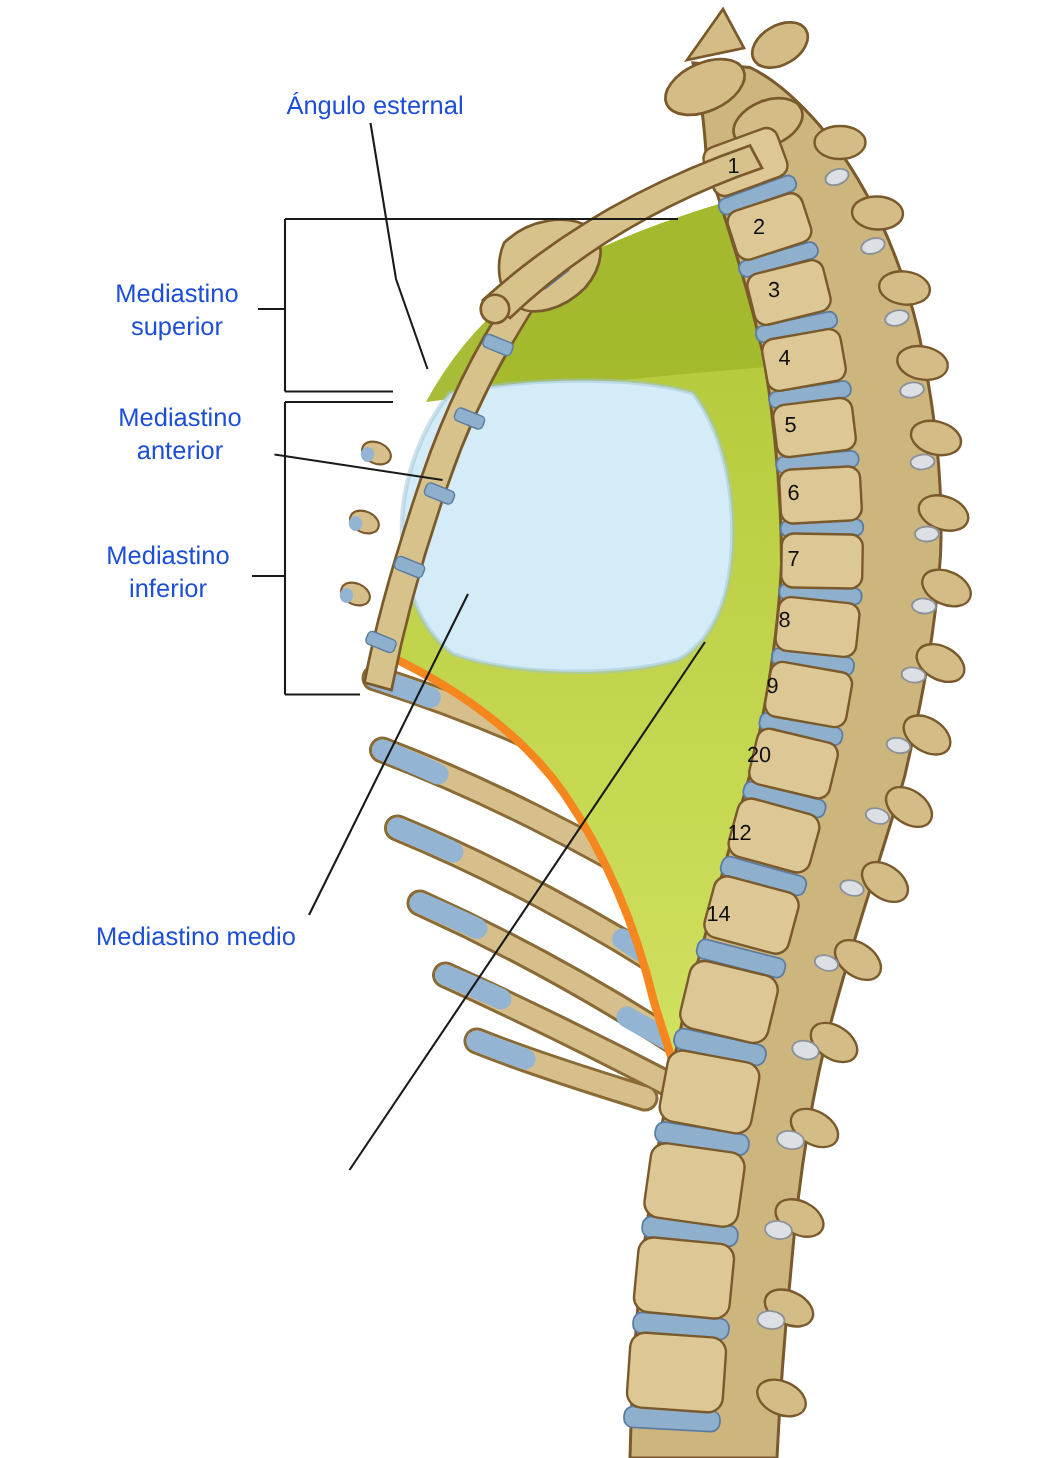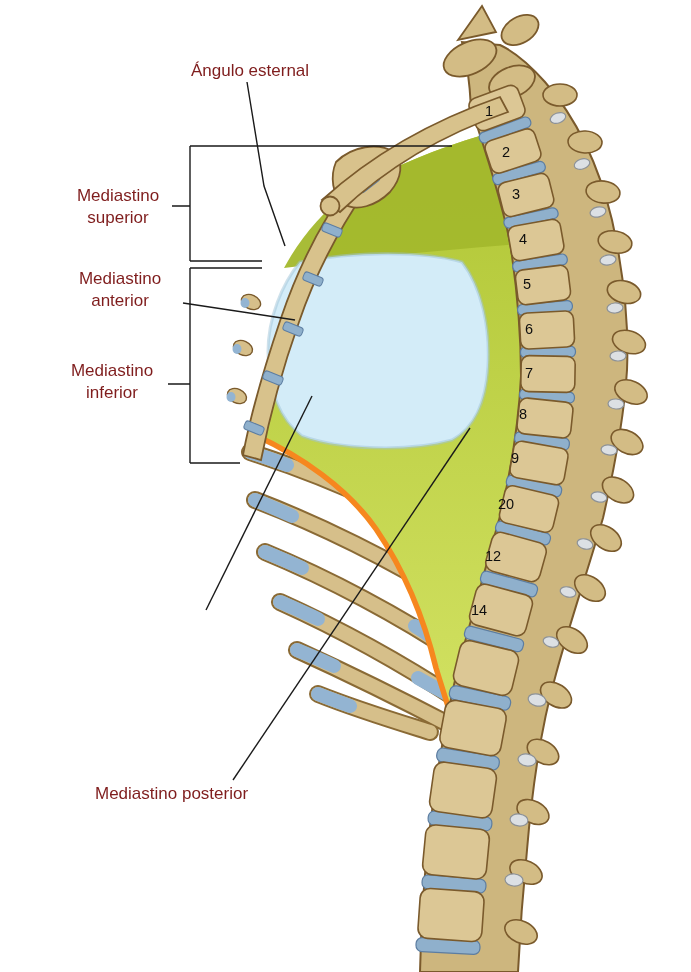--- a/index.html
+++ b/index.html
@@ -1,19 +1,19 @@
 <!DOCTYPE html>
 <html><head>
 <meta charset="utf-8">
 <style>
   html,body{margin:0;padding:0;background:#fff;}
   .stage{position:relative;width:691px;height:972px;background:#ffffff;overflow:hidden;
          font-family:"Liberation Sans",sans-serif;}
   .stage svg{position:absolute;left:0;top:0;}
-  .lbl{position:absolute;color:#7f1d1d;font-size:17px;line-height:1.32;white-space:pre-line;}
+  .lbl{position:absolute;color:#1d4ed8;font-size:17px;line-height:1.32;white-space:pre-line;}
   .lbl.center{text-align:center;transform:translateX(-50%);}
   .vnum{position:absolute;transform:translate(-50%,-50%);font-size:14.5px;color:#0e0e0e;}
 </style>
 </head>
 <body>
 
 <div class="stage">
 
 <svg width="691" height="972" viewBox="0 0 691 972">
   <defs>
@@ -226,21 +226,21 @@
   </g>
 </svg>
 
 <span class="lbl center" style="left:250px;top:60px">Ángulo esternal</span>
 <span class="lbl center" style="left:118px;top:185px">Mediastino
 superior</span>
 <span class="lbl center" style="left:120px;top:268px">Mediastino
 anterior</span>
 <span class="lbl center" style="left:112px;top:360px">Mediastino
 inferior</span>
-<span class="lbl" style="left:95px;top:783px">Mediastino posterior</span>
+<span class="lbl" style="left:64px;top:614px">Mediastino medio</span>
 
 <span class="vnum" style="left:489px;top:111px">1</span>
 <span class="vnum" style="left:506px;top:152px">2</span>
 <span class="vnum" style="left:516px;top:194px">3</span>
 <span class="vnum" style="left:523px;top:239px">4</span>
 <span class="vnum" style="left:527px;top:284px">5</span>
 <span class="vnum" style="left:529px;top:329px">6</span>
 <span class="vnum" style="left:529px;top:373px">7</span>
 <span class="vnum" style="left:523px;top:414px">8</span>
 <span class="vnum" style="left:515px;top:458px">9</span>

